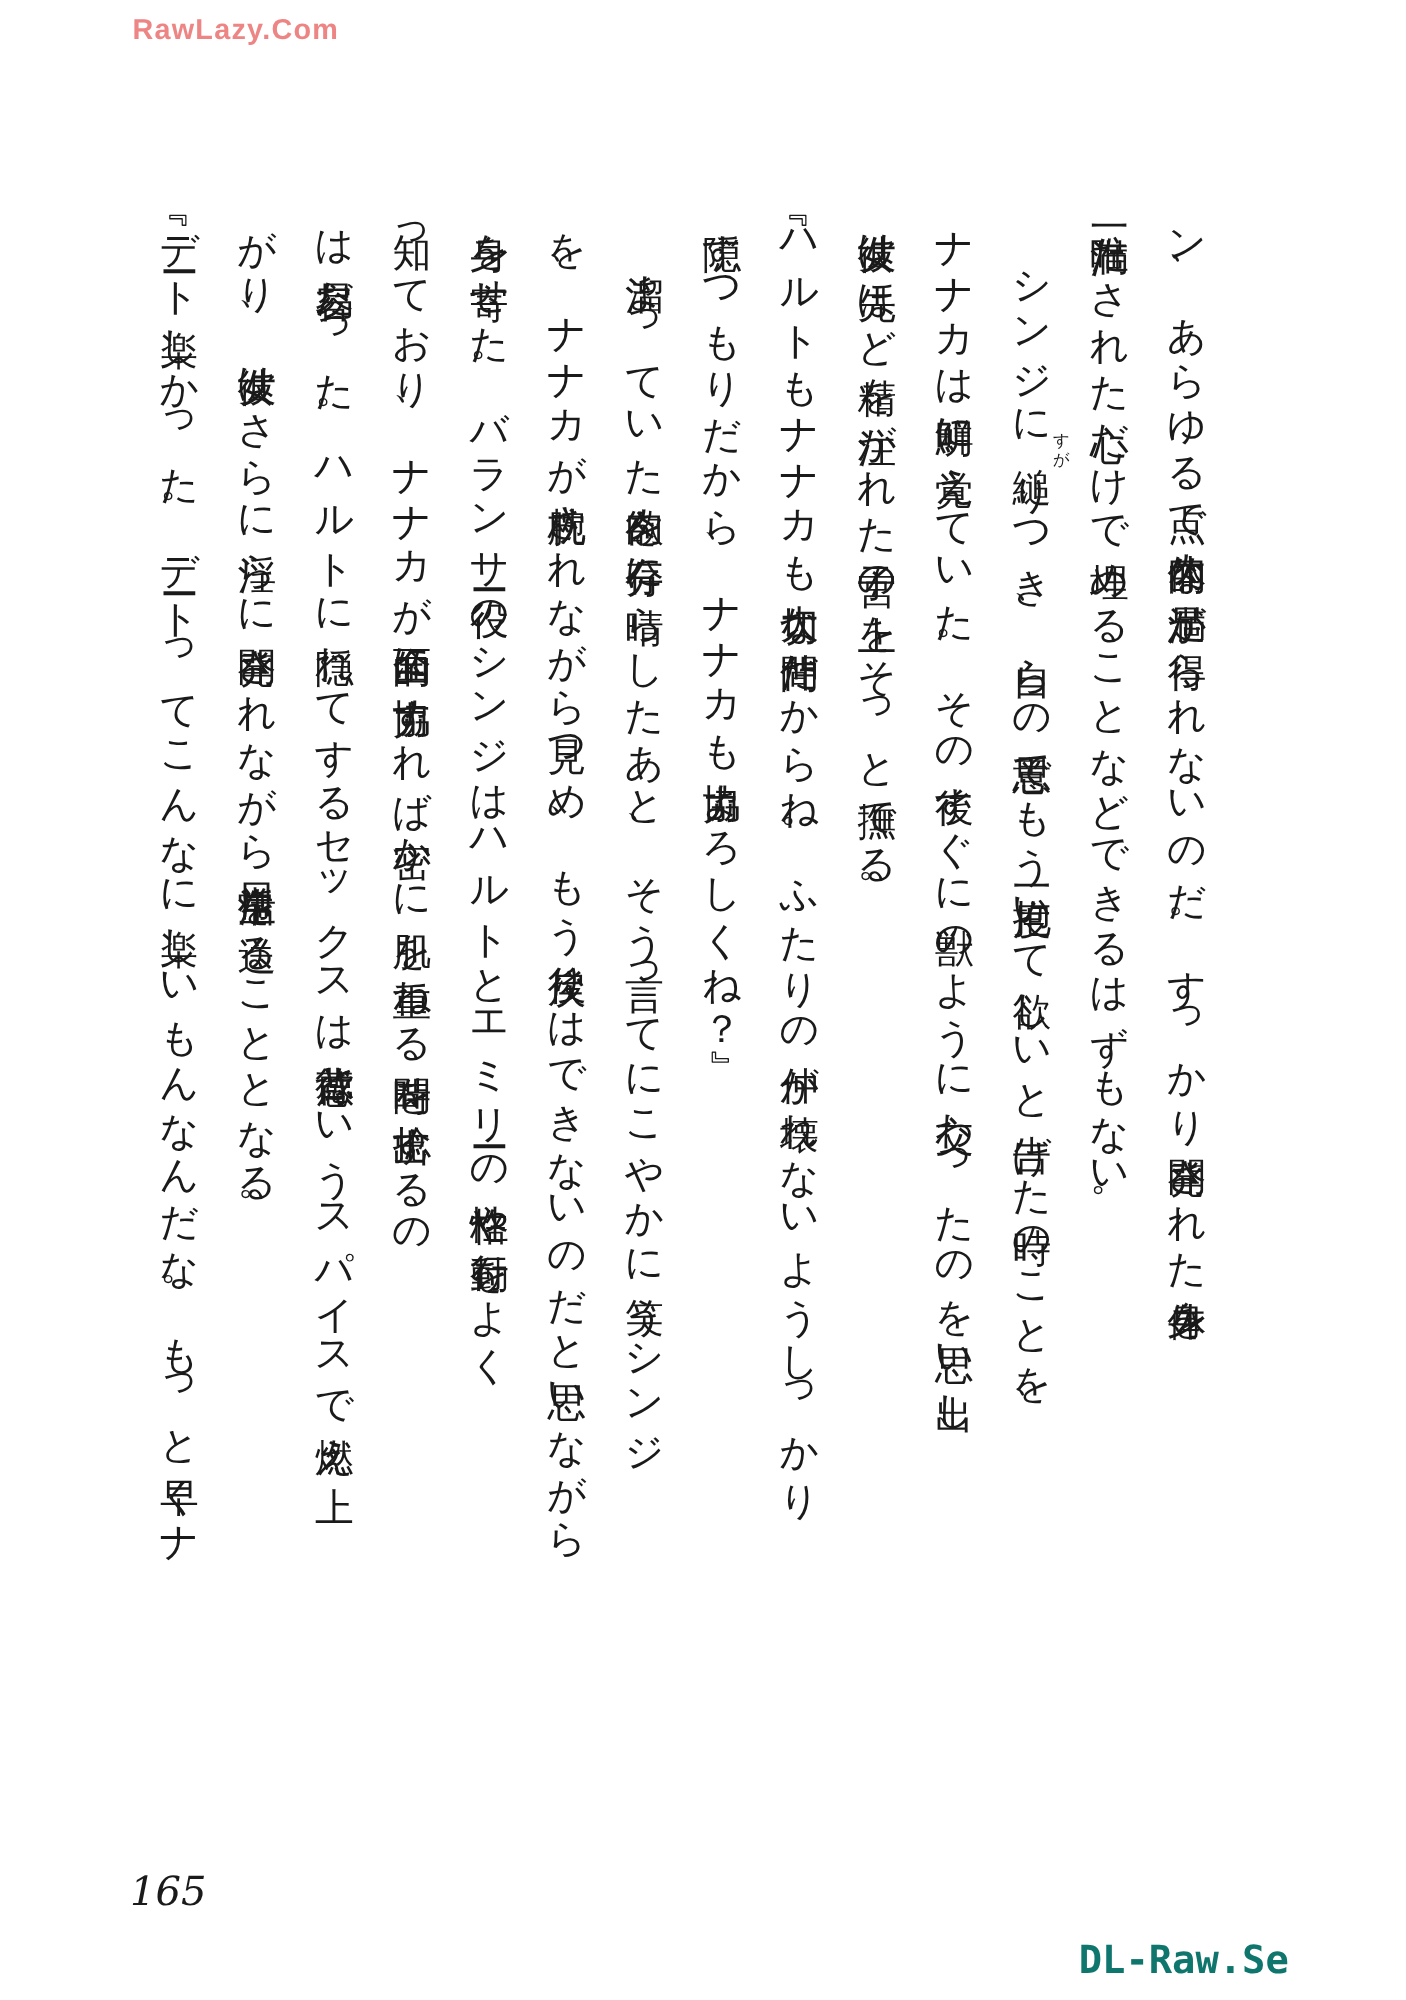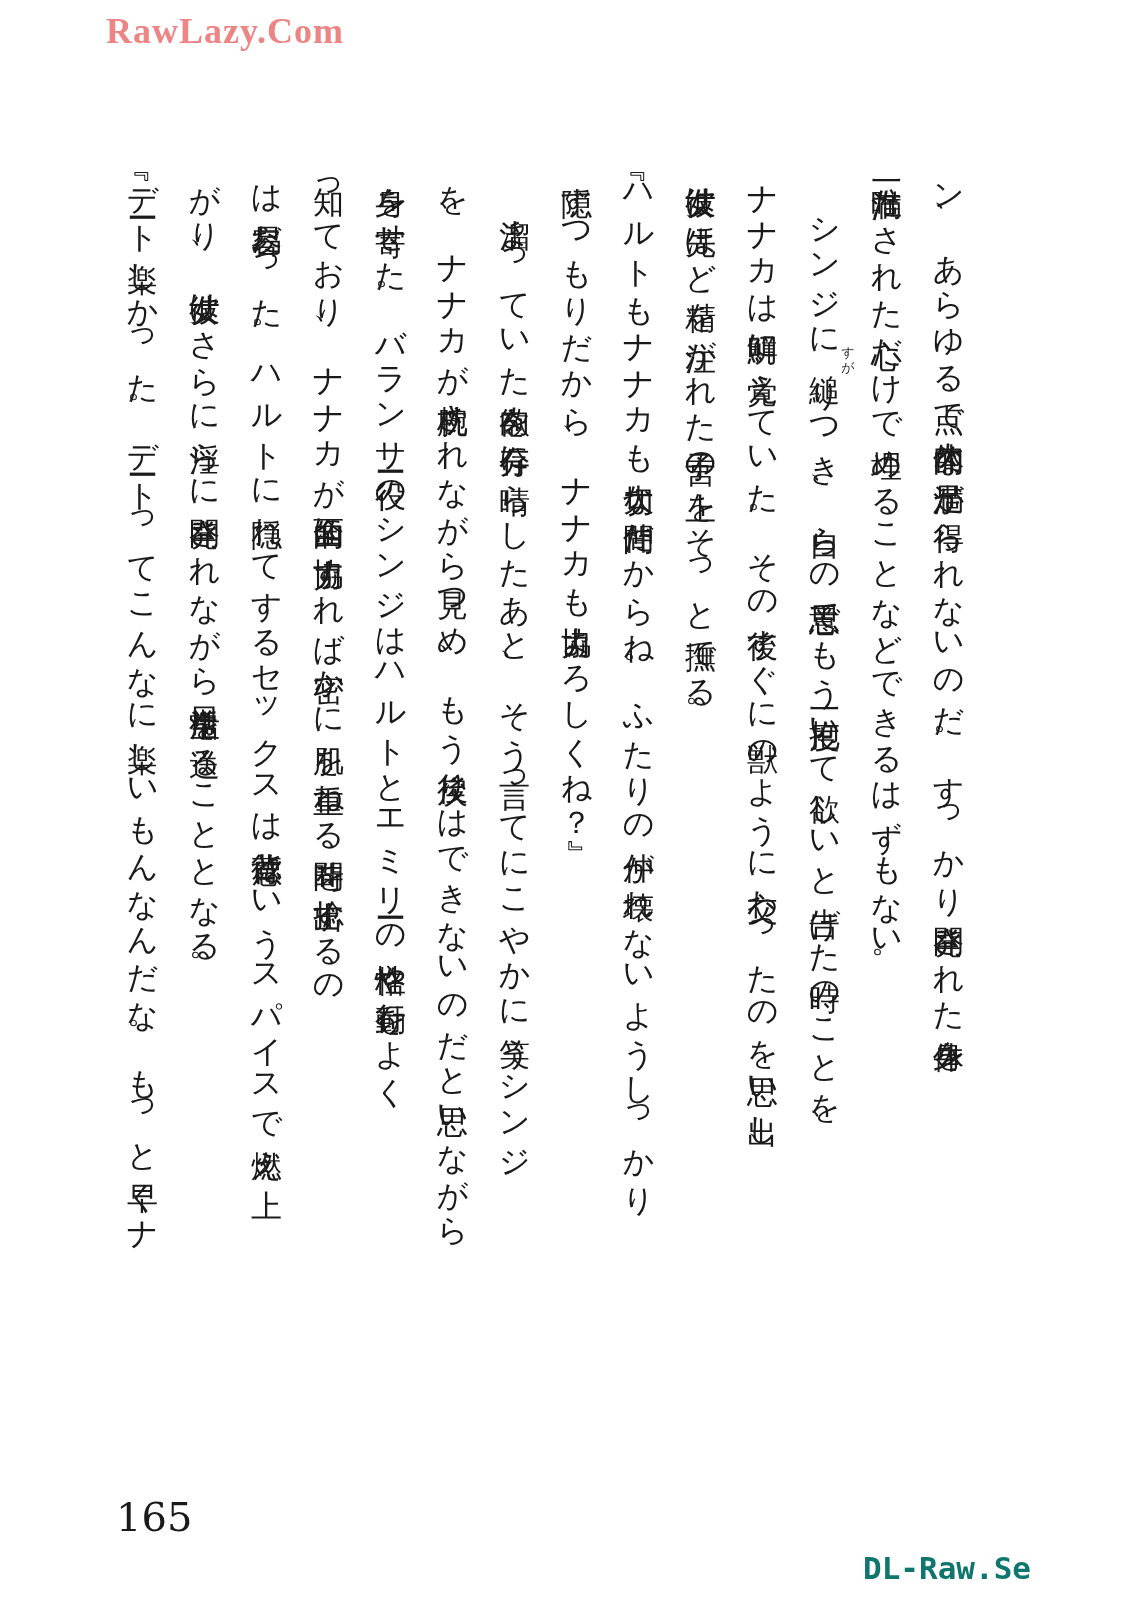--- a/index.html
+++ b/index.html
@@ -12,23 +12,23 @@
     width: 1125px;
     height: 1600px;
     background: #ffffff;
     overflow: hidden;
     font-family: "DejaVu Serif", "Liberation Serif", serif;
   }
   .wm-top {
     position: absolute;
     left: 106px;
     top: 10px;
-    font-family: Liberation Serif, serif;
+    font-family: Liberation Sans, sans-serif;
     font-weight: bold;
-    font-size: 36px;
+    font-size: 23px;
     letter-spacing: 1px;
   }
   .text-area {
     position: absolute;
     top: 163px;
     right: 145px;
     height: 1180px;
     width: 872px;
     writing-mode: vertical-rl;
     -webkit-writing-mode: vertical-rl;
@@ -41,24 +41,25 @@
   .text-line {
     margin: 0;
     padding: 0;
   }
   ruby rt {
     font-size: 0.42em;
     letter-spacing: 0;
   }
   .page-number {
     position: absolute;
-    left: 116px;
+    left: 104px;
     top: 1494px;
     font-family: "DejaVu Serif", "Liberation Serif", serif;
-    font-size: 40px;
+    font-style: italic;
+    font-size: 32px;
   }
   .wm-bottom {
     position: absolute;
     left: 863px;
     top: 1550px;
     font-family: "DejaVu Sans Mono", "Liberation Mono", monospace;
     font-weight: bold;
     font-size: 31px;
     letter-spacing: 0px;
   }

